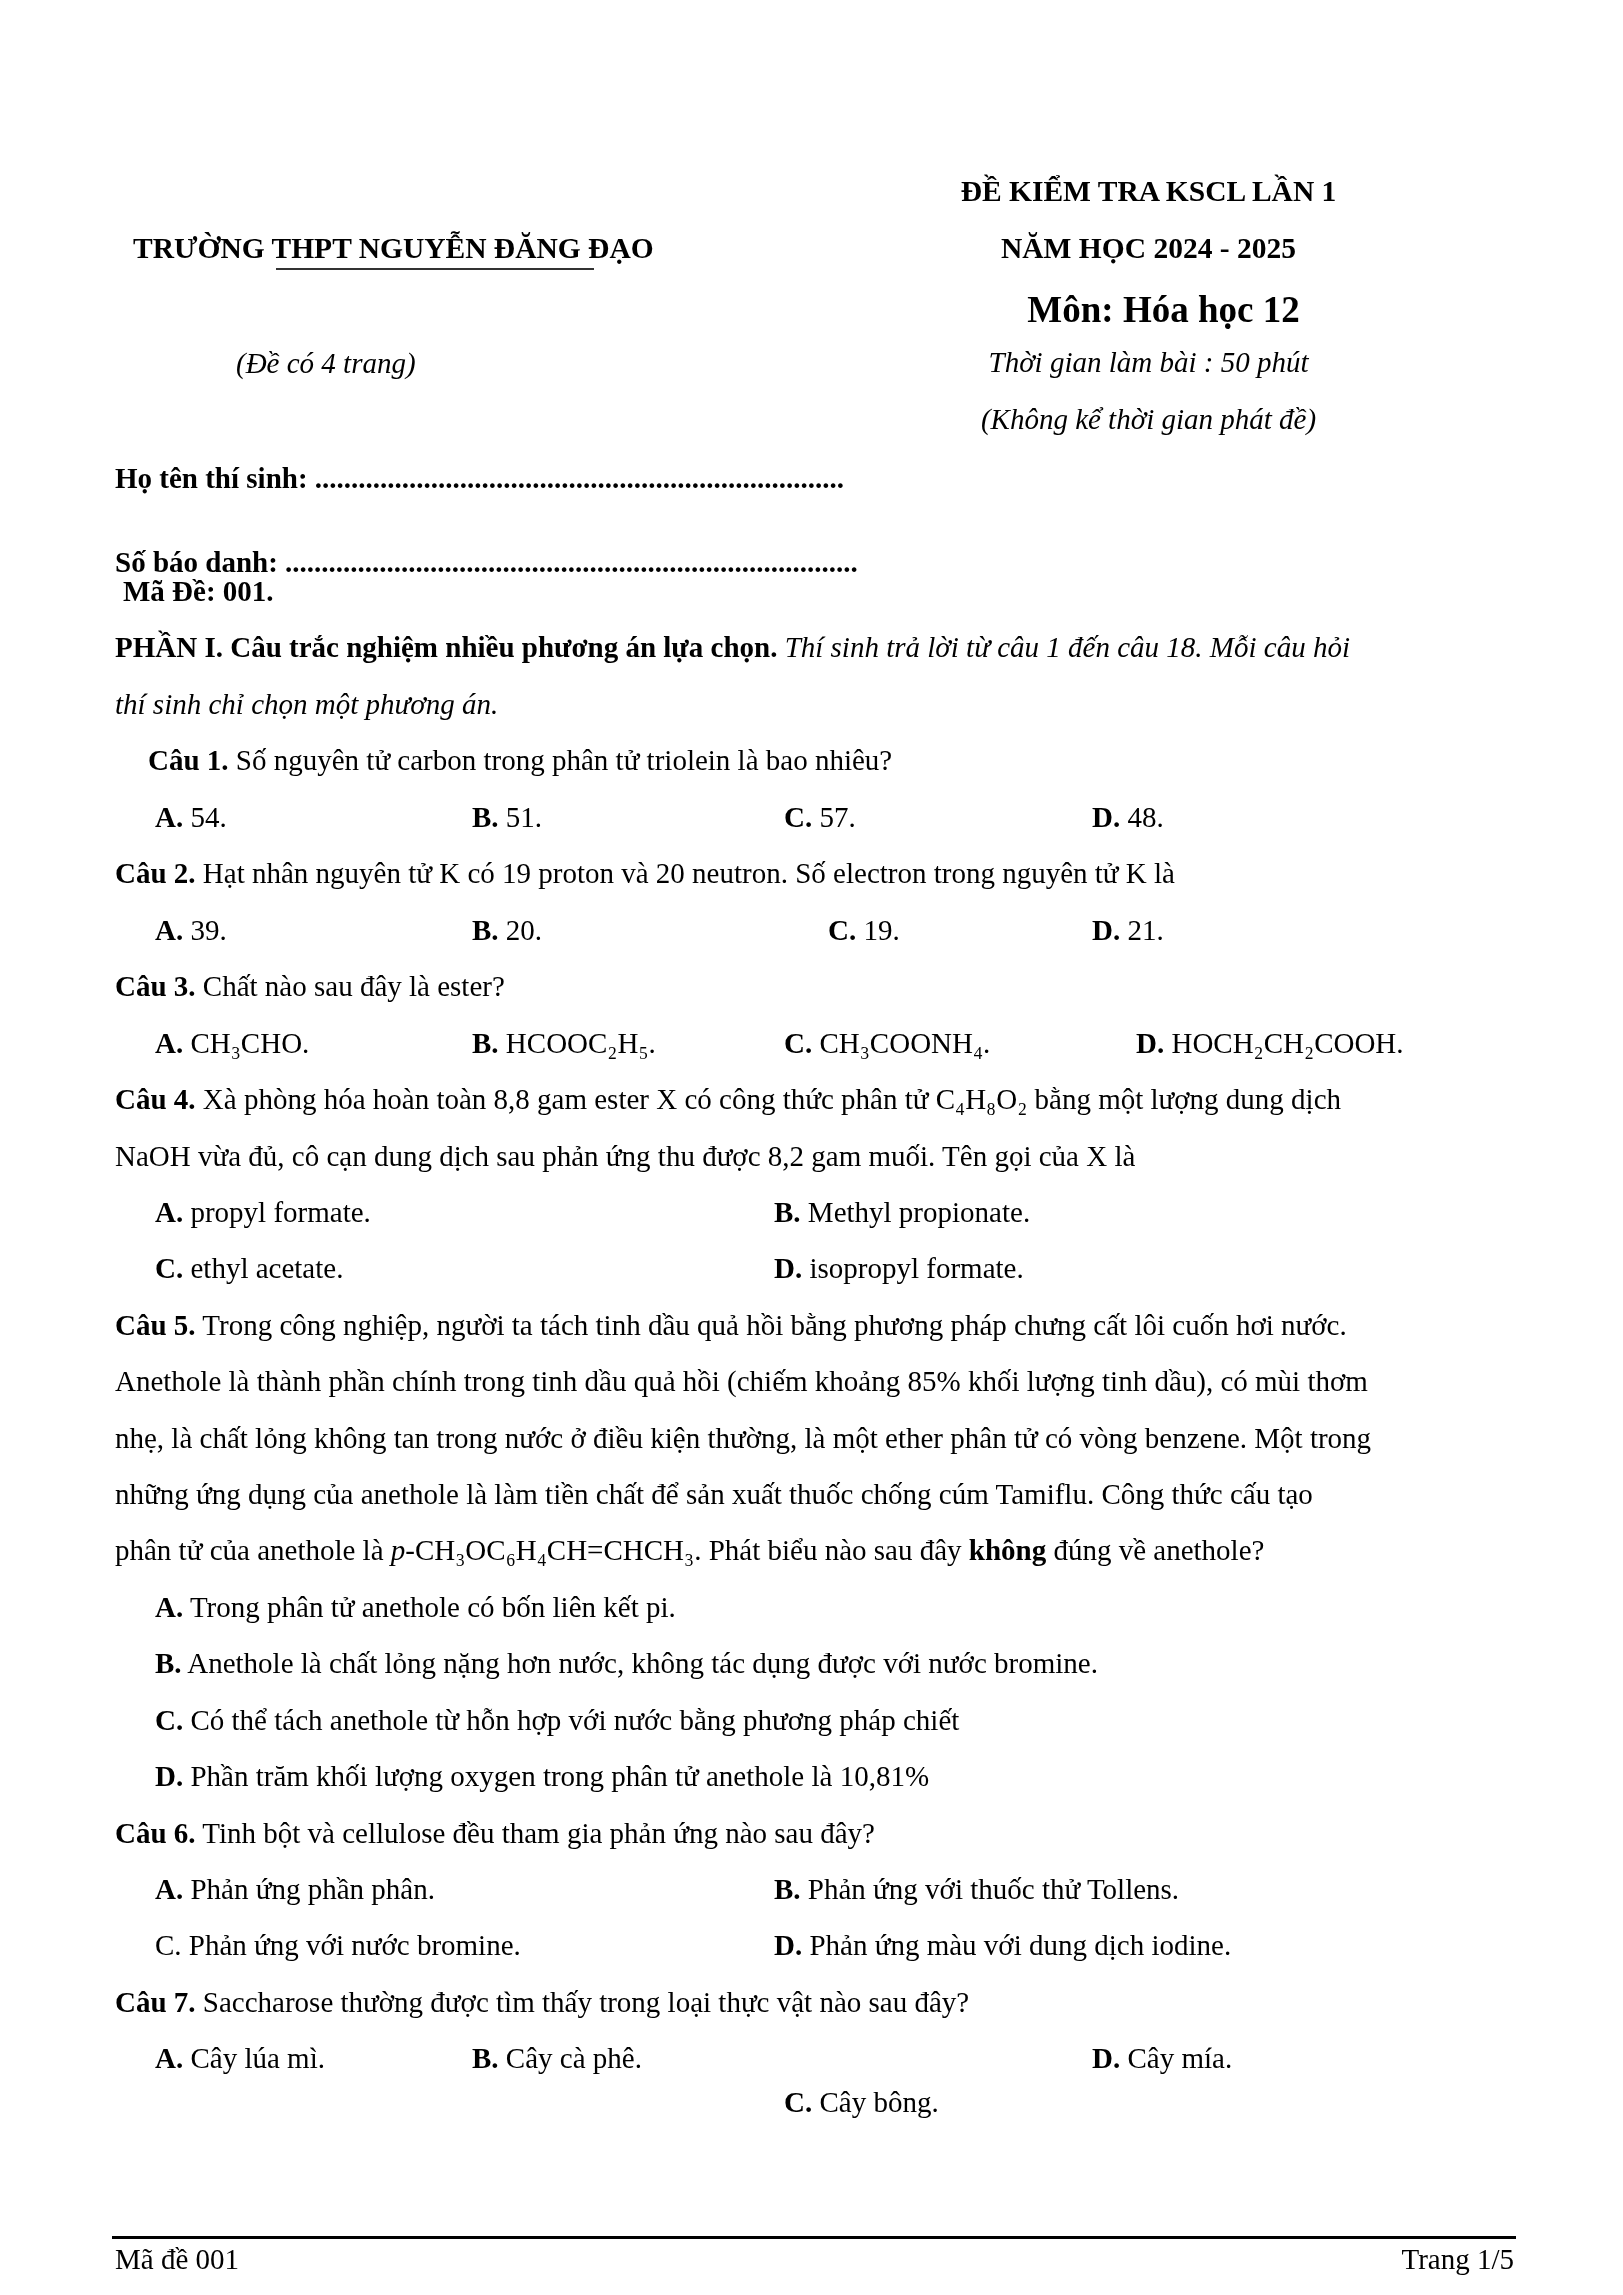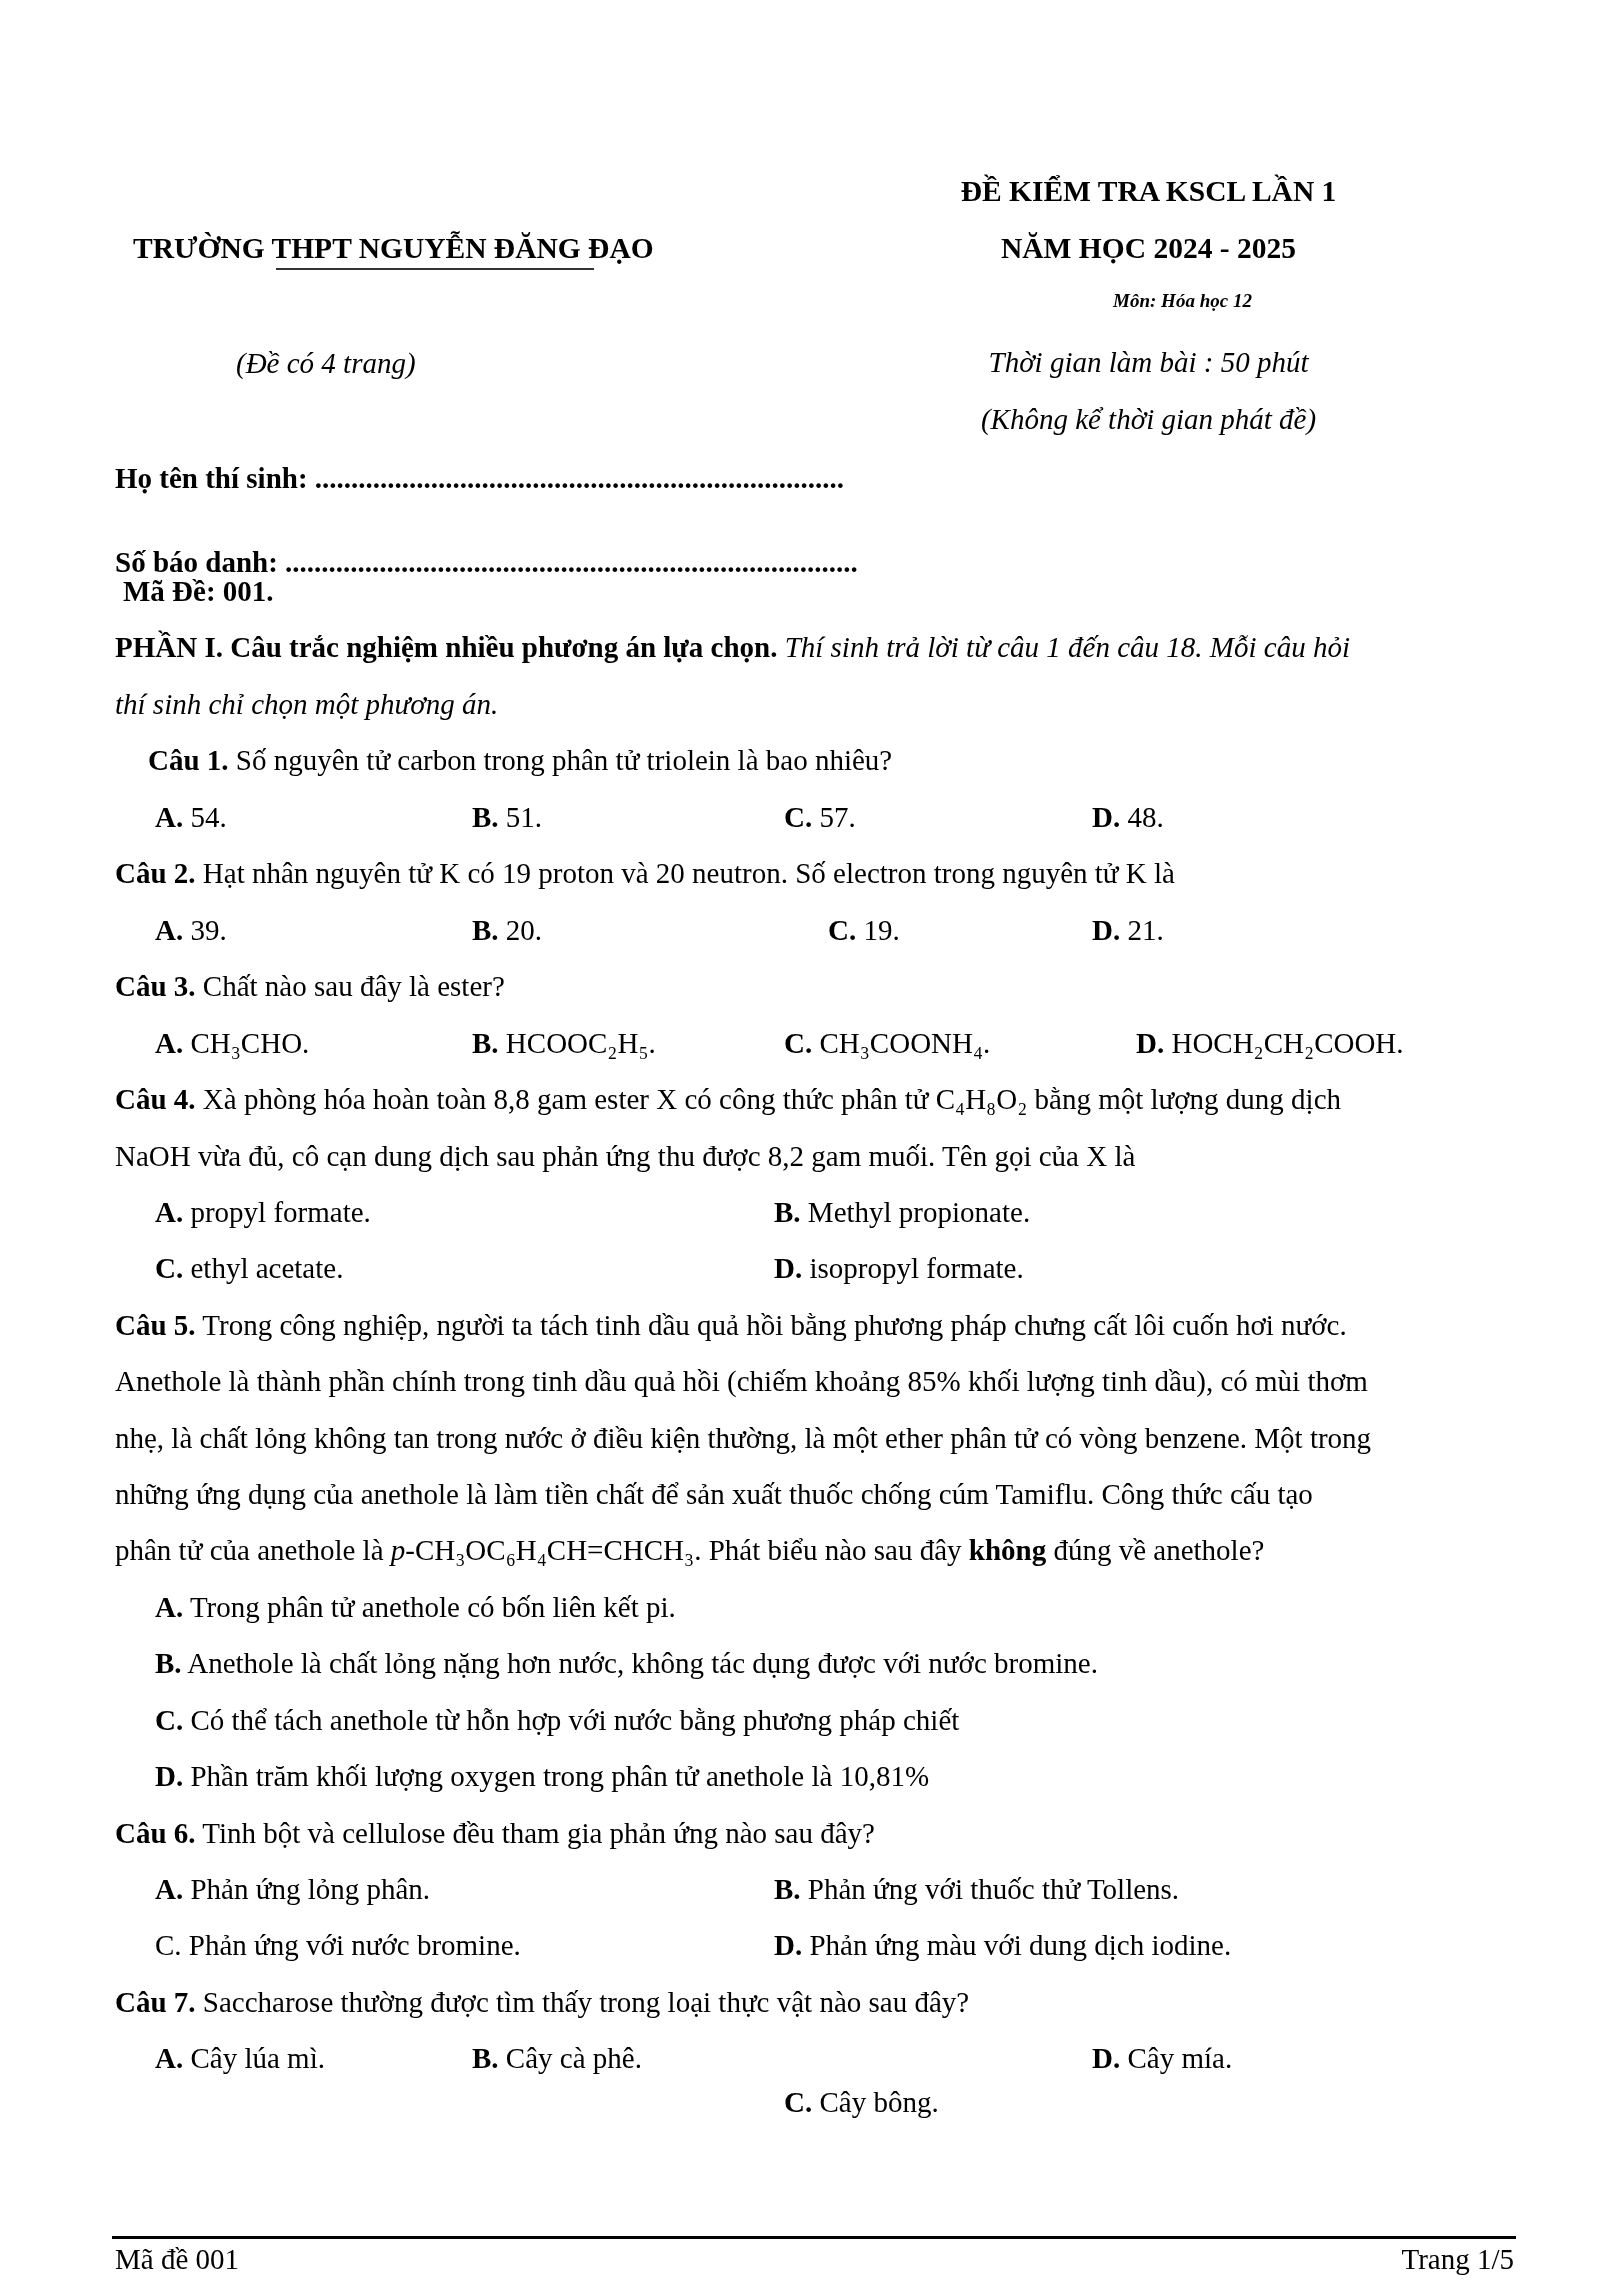--- a/index.html
+++ b/index.html
@@ -20,21 +20,21 @@
 </style>
 </head>
 <body>
 
 <div class="abs b" style="left:133px; top:234px; font-size:29.5px;">TRƯỜNG THPT NGUYỄN ĐĂNG ĐẠO</div>
 <div class="hdr-underline" style="left:276px; top:268px; width:318px;"></div>
 <div class="abs i" style="left:236px; top:349px;">(Đề có 4 trang)</div>
 
 <div class="abs b center" style="left:886px; width:525px; top:177px; font-size:29.5px;">ĐỀ KIỂM TRA KSCL LẦN 1</div>
 <div class="abs b center" style="left:886px; width:525px; top:234px; font-size:29.5px;">NĂM HỌC 2024 - 2025</div>
-<div class="abs b center" style="left:920px; width:525px; top:291px; font-size:19px;font-style:italic;">Môn: Hóa học 12</div>
+<div class="abs b center" style="left:901px; width:525px; top:291px; font-size:37px;">Môn: Hóa học 12</div>
 <div class="abs i center" style="left:886px; width:525px; top:348px;">Thời gian làm bài : 50 phút</div>
 <div class="abs i center" style="left:886px; width:525px; top:405px;">(Không kể thời gian phát đề)</div>
 
 <div class="line b" style="top:464px;">
   <span>Họ tên thí sinh:</span>
   <span>.........................................................................</span>
 </div>
 <div class="line b" style="top:548px;">
   <span>Số báo danh:</span>
   <span>...............................................................................</span>
@@ -89,21 +89,21 @@
   <span>phân tử của anethole là </span><span class="i">p</span><span>-CH₃OC₆H₄CH=CHCH₃</span><span>. Phát biểu nào sau đây </span><span class="b">không</span><span> đúng về anethole?</span>
 </div>
 <div class="opt" style="left:155px; top:1593px;"><span class="lbl">A.</span><span> Trong phân tử anethole có bốn liên kết pi.</span></div>
 <div class="opt" style="left:155px; top:1649px;"><span class="lbl">B.</span><span> Anethole là chất lỏng nặng hơn nước, không tác dụng được với nước bromine.</span></div>
 <div class="opt" style="left:155px; top:1706px;"><span class="lbl">C.</span><span> Có thể tách anethole từ hỗn hợp với nước bằng phương pháp chiết</span></div>
 <div class="opt" style="left:155px; top:1762px;"><span class="lbl">D.</span><span> Phần trăm khối lượng oxygen trong phân tử anethole là 10,81%</span></div>
 
 <div class="line" style="top:1819px;">
   <span class="b">Câu 6.</span><span> Tinh bột và cellulose đều tham gia phản ứng nào sau đây?</span>
 </div>
-<div class="opt" style="left:155px; top:1875px;"><span class="lbl">A.</span><span> Phản ứng lỏng phân.</span></div>
+<div class="opt" style="left:155px; top:1875px;"><span class="lbl">A.</span><span> Phản ứng phần phân.</span></div>
 <div class="opt" style="left:774px; top:1875px;"><span class="lbl">B.</span><span> Phản ứng với thuốc thử Tollens.</span></div>
 <div class="opt" style="left:155px; top:1931px;"><span class="lbl" style="font-weight:normal;">C</span><span>. Phản ứng với nước bromine.</span></div>
 <div class="opt" style="left:774px; top:1931px;"><span class="lbl">D.</span><span> Phản ứng màu với dung dịch iodine.</span></div>
 
 <div class="line" style="top:1988px;">
   <span class="b">Câu 7.</span><span> Saccharose thường được tìm thấy trong loại thực vật nào sau đây?</span>
 </div>
 <div class="opt" style="left:155px; top:2044px;"><span class="lbl">A.</span><span> Cây lúa mì.</span></div>
 <div class="opt" style="left:472px; top:2044px;"><span class="lbl">B.</span><span> Cây cà phê.</span></div>
 <div class="opt" style="left:784px; top:2044px;margin-top:44px;"><span class="lbl">C.</span><span> Cây bông.</span></div>

